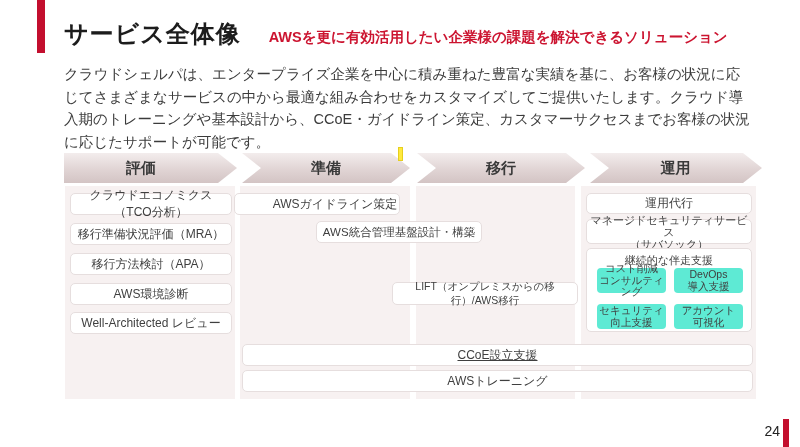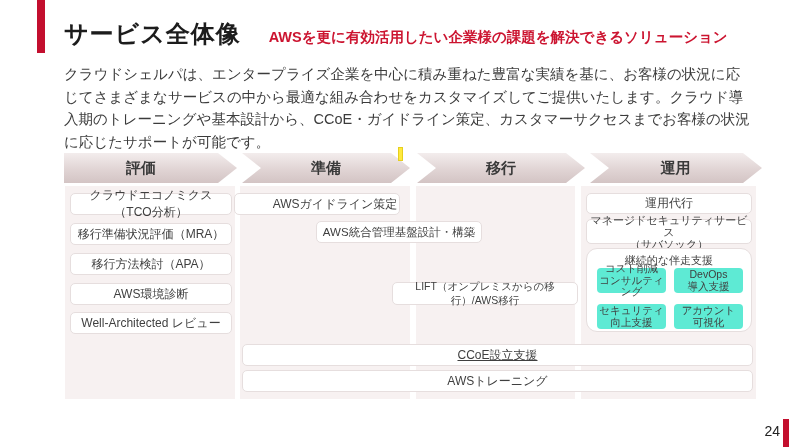--- a/index.html
+++ b/index.html
@@ -27,21 +27,21 @@
   
   .sbox{
     position:absolute;background:#ffffff;border:1px solid #e6dede;border-radius:5px;
     display:flex;align-items:center;justify-content:center;text-align:center;
     font-size:12px;color:#3f3f3f;box-sizing:border-box;
   }
   .sbox .two-line{line-height:12px;font-size:11px;}
   
   .support-box{
     position:absolute;left:586px;top:248px;width:166px;height:84px;
-    background:#ffffff;border:1px solid #e6dede;border-radius:11px;box-sizing:border-box;
+    background:#ffffff;border:1px solid #e6dede;border-radius:5px;box-sizing:border-box;
   }
   .support-title{position:absolute;top:4px;left:0;width:100%;text-align:center;font-size:11px;color:#3f3f3f;}
   .support-grid{
     position:absolute;top:19px;left:10px;
     display:grid;grid-template-columns:69px 69px;grid-template-rows:25px 25px;gap:11px 8px;
   }
   .pbox{
     background:#5eead4;border-radius:4px;display:flex;align-items:center;justify-content:center;
     text-align:center;font-size:10.5px;line-height:11.5px;color:#3f3f3f;
   }

